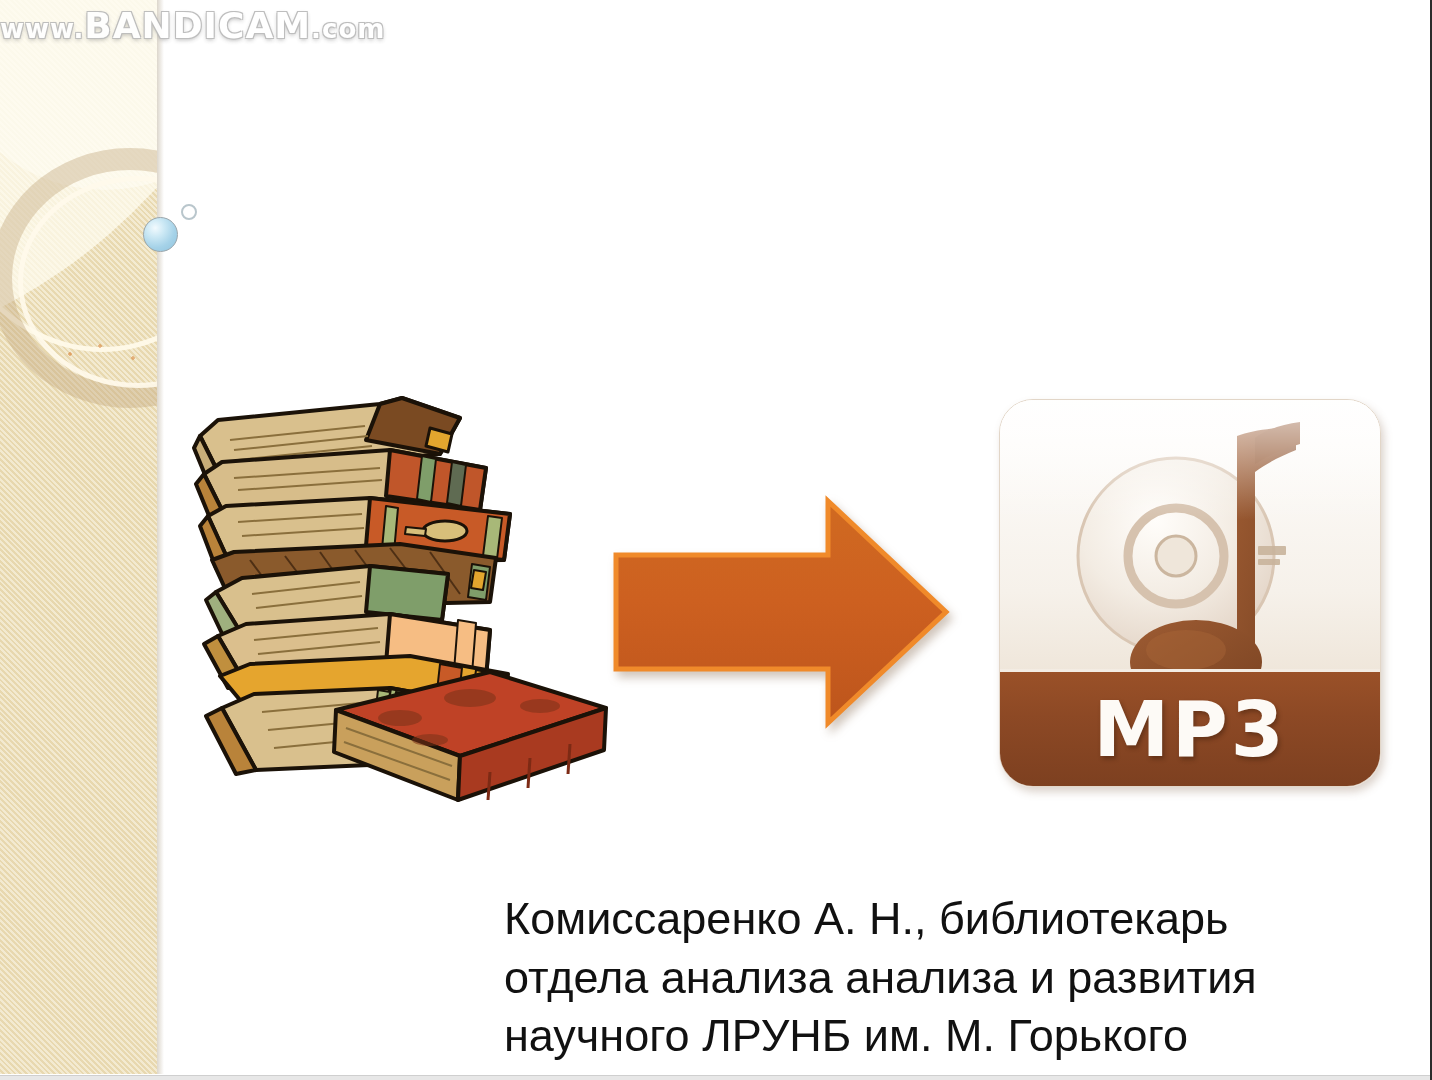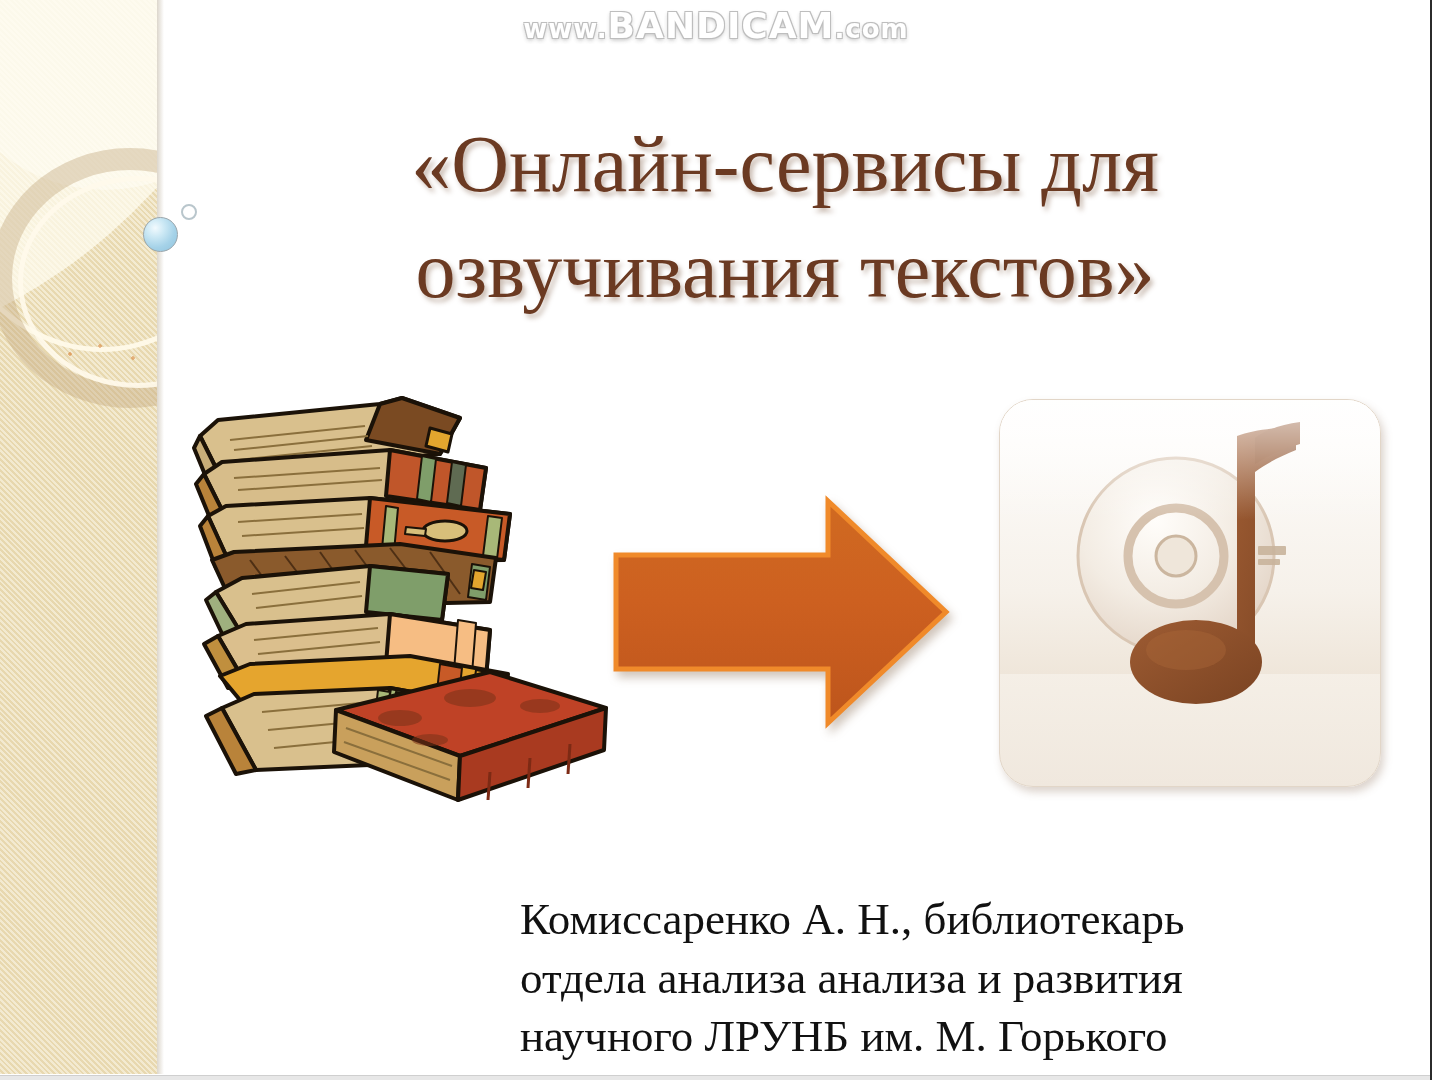--- a/index.html
+++ b/index.html
@@ -132,21 +132,21 @@
     box-sizing: border-box;
     background: transparent;
   }
 
   
   .watermark {
     position: absolute;
     top: 5px;
     left: 0;
     width: 1432px;
-    text-align: center;
+    text-align: left;
     font-family: "DejaVu Sans", sans-serif;
     font-weight: bold;
     font-size: 34px;
     letter-spacing: 1px;
     color: #ffffff;
     text-shadow:
       -1px -1px 0 #b9b9b9,  1px -1px 0 #b9b9b9,
       -1px  1px 0 #b9b9b9,  1px  1px 0 #b9b9b9,
        0 2px 4px rgba(120,120,120,0.55);
     opacity: 0.92;
@@ -239,27 +239,27 @@
     position: absolute;
     left: 0; top: 0;
     width: 382px; height: 120px;
     background: linear-gradient(180deg, rgba(255,255,255,0.75), rgba(255,255,255,0));
     pointer-events: none;
   }
 
   
   .credit {
     position: absolute;
-    left: 520px;
+    left: 504px;
     top: 890px;
     width: 900px;
     color: #111111;
     font-size: 45px;
     line-height: 1.30;
-    font-family: Liberation Serif, serif;
+    font-family: Liberation Sans, sans-serif;
     white-space: nowrap;
   }
   .credit .cline { display: block; }
 
   .bottom-rule {
     position: absolute;
     left: 0;
     bottom: 0;
     width: 1432px;
     height: 5px;
@@ -283,24 +283,20 @@
   </div>
   <div class="side-band-shadow"></div>
 
   <div class="blue-sphere"></div>
   <div class="small-ring"></div>
 
   <div class="watermark">
     <span class="small">www.</span><span class="big">BANDICAM</span><span class="small">.com</span>
   </div>
 
-  <div class="title">
-    <span class="tline">«Онлайн-сервисы для</span>
-    <span class="tline">озвучивания текстов»</span>
-  </div>
 
   <svg class="books" viewBox="0 0 470 445">
     <g stroke="#1b1208" stroke-width="4" stroke-linejoin="round">
 
       <path d="M10 48 L28 32 L190 16 L212 10 L270 30 L250 66 L30 88 Z" fill="#d9c08d"></path>
       <path d="M190 16 L212 10 L270 30 L250 66 L176 52 Z" fill="#7a4a22"></path>
       <path d="M240 40 L262 46 L258 64 L236 58 Z" fill="#e3a62e" stroke-width="3"></path>
       <path d="M10 48 L30 88 L18 94 L4 60 Z" fill="#c9ae79"></path>
       <g stroke="#8a6f3c" stroke-width="2" fill="none">
         <path d="M40 52 L175 38"></path>
@@ -433,20 +429,23 @@
         <rect x="258" y="146" width="28" height="9" rx="1"></rect>
         <rect x="258" y="159" width="22" height="6" rx="1"></rect>
       </g>
 
       <path d="M237 36 L237 270 L255 270 L255 72 C268 62 282 56 296 50 L296 26 C274 28 252 30 237 36 Z" fill="url(#noteGrad)"></path>
       <path d="M255 64 C270 54 286 48 300 44 L300 22 C282 24 266 30 255 38 Z" fill="#8f5029"></path>
       <ellipse cx="196" cy="262" rx="66" ry="42" fill="url(#noteGrad)"></ellipse>
       <ellipse cx="186" cy="250" rx="40" ry="20" fill="#a96637" opacity="0.45"></ellipse>
     </svg>
     <div class="mp3-gloss"></div>
+    <div class="mp3-band">
+      <div class="mp3-band-label">MP3</div>
+    </div>
   </div>
 
   <div class="credit">
     <span class="cline">Комиссаренко А. Н., библиотекарь</span>
     <span class="cline">отдела анализа анализа и развития</span>
     <span class="cline">научного ЛРУНБ им. М. Горького</span>
   </div>
 
   <div class="bottom-rule"></div>
 </div>

